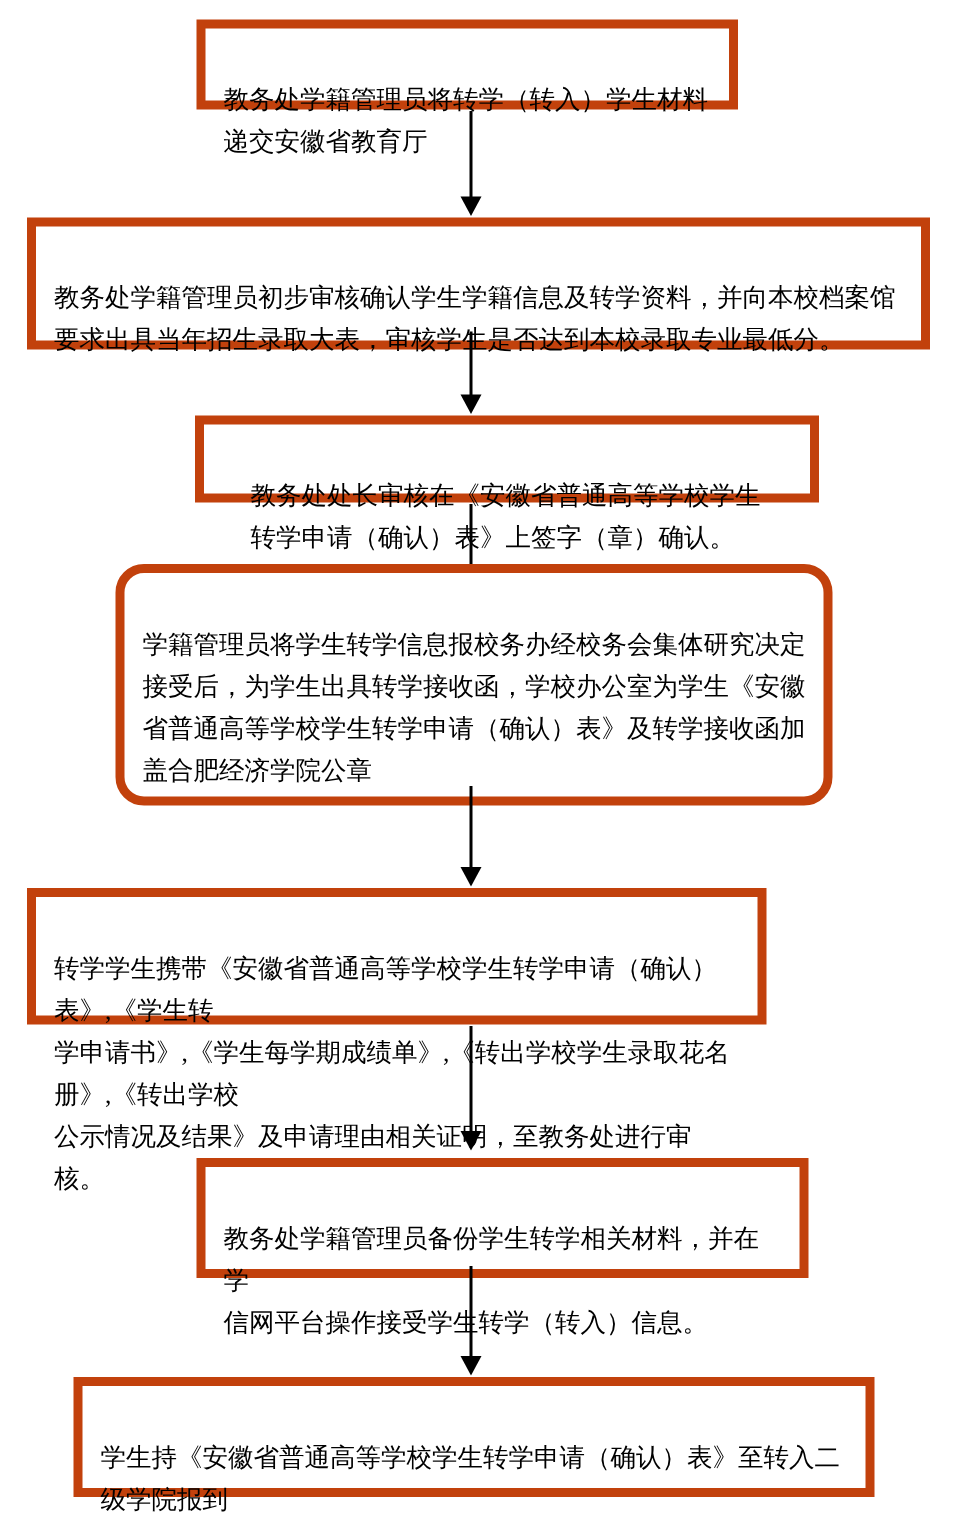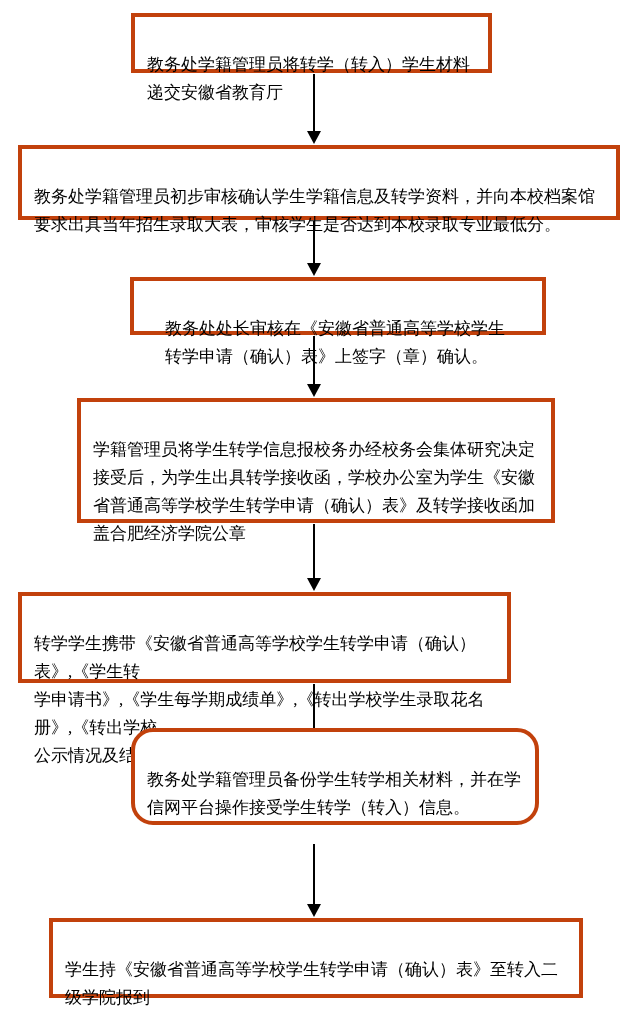--- a/index.html
+++ b/index.html
@@ -11,38 +11,38 @@
     position: relative;
     width: 643px;
     height: 1024px;
     background: #ffffff;
     font-family: "Liberation Serif", "DejaVu Serif", serif;
     color: #000000;
   }
   .flow-box {
     position: absolute;
     box-sizing: border-box;
-    border: 4px solid #c2410c;
+    border: 6px solid #c2410c;
     background: #ffffff;
     padding: 6px 12px 0 12px;
     font-size: 17px;
     line-height: 28px;
     white-space: pre-line;
     text-align: left;
   }
   .flow-text {
     display: block;
   }
   
   .b1 { left: 131px; top: 13px;  width: 361px; height: 60px; }
-  .b2 { left: 18px;  top: 145px; width: 602px; height: 75px; font-family: Liberation Serif, serif; }
+  .b2 { left: 18px;  top: 145px; width: 602px; height: 88px; font-family: Liberation Serif, serif; }
   .b3 { left: 130px; top: 277px; width: 416px; height: 58px; padding-left: 31px; }
-  .b4 { left: 77px;  top: 398px; width: 478px; height: 125px; }
+  .b4 { left: 77px;  top: 376px; width: 478px; height: 161px; border-radius: 19px; }
   .b5 { left: 18px;  top: 592px; width: 493px; height: 91px; }
-  .b6 { left: 131px; top: 728px; width: 408px; height: 97px; border-radius: 22px; }
+  .b6 { left: 131px; top: 772px; width: 408px; height: 80px; }
   .b7 { left: 49px;  top: 918px; width: 534px; height: 80px; }
   
   .flow-arrow {
     position: absolute;
     left: 307px;
     width: 14px;
   }
   .flow-arrow .shaft {
     position: absolute;
     left: 6px;

